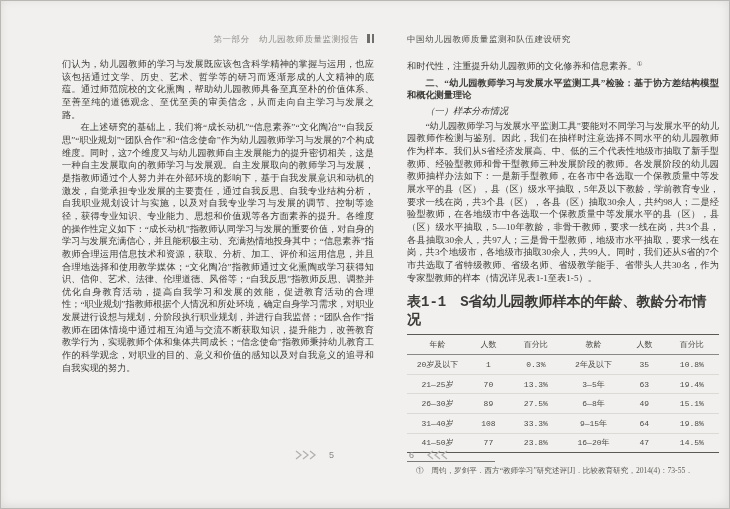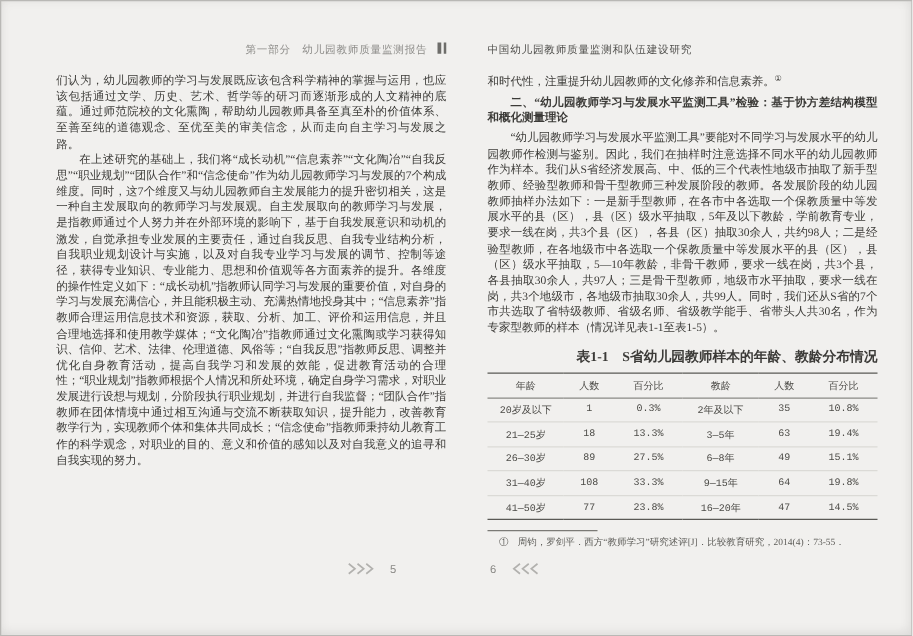--- a/index.html
+++ b/index.html
@@ -5,21 +5,21 @@
   * { margin:0; padding:0; box-sizing:border-box; }
   html,body { background:#ffffff; }
   .scan {
     position:relative; width:730px; height:509px;
     background:#f1f0ee;
     border:1px solid #b9b8b5;
     box-shadow: inset 0 -4px 8px rgba(0,0,0,0.05), inset -4px 0 8px rgba(0,0,0,0.03), inset 3px 3px 8px rgba(0,0,0,0.02);
     font-family:"Liberation Serif","DejaVu Serif",serif;
     color:#3a3a3a; overflow:hidden;
   }
-  .page { position:absolute; top:0; width:312px; height:100%; }
+  .page { position:absolute; top:0; width:312px; height:100%;margin-left:17px; }
   .page-left  { left:44px; }
   .page-right { left:389px; }
 
   .running-head { position:absolute; top:33px; left:0; right:0; font-size:8.5px; letter-spacing:0.6px; }
   .running-head.left  { text-align:right; color:#8d8c89; }
   .running-head.right { text-align:left;  color:#4f4e4b; }
   .head-bars { display:inline-block; margin-left:6px; vertical-align:-1px; }
   .head-bars i { display:inline-block; width:2.5px; height:9px; background:#6e6d6a; margin-left:2px; }
 
   .body-block { position:absolute; top:57px; left:0; right:0; }
@@ -28,21 +28,21 @@
     text-indent:2em; color:#3c3b38;
   }
   .body-block p.no-indent { text-indent:0; }
   sup.fn-ref { font-size:6.5px; vertical-align:3px; }
 
   .sec-heading { font-weight:bold; font-size:9.5px; line-height:13.5px; color:#2f2e2b;
                  margin:4px 0 3px; text-indent:2em; text-align:justify; }
   .sub-heading { font-style:italic; font-size:9.2px; line-height:12.65px; color:#44433f;
                  margin:2px 0 2px; text-indent:2em; }
 
-  .tbl-caption { text-align:right; font-weight:bold; font-size:11px; color:#3c3b38; margin:9px 0 5px; }
+  .tbl-caption { text-align:left; font-weight:bold; font-size:14px; color:#3c3b38; margin:9px 0 5px;font-family:Liberation Mono, monospace; }
   table.data { width:100%; border-collapse:collapse;
                border-top:1.6px solid #5a5955; border-bottom:1.6px solid #5a5955;
                font-size:8px; color:#4c4b47;font-family:Liberation Mono, monospace; }
   table.data th { font-weight:normal; padding:4px 1px; border-bottom:0.8px solid #8a8985; text-align:center; }
   table.data td { padding:3.8px 1px; text-align:center; border-bottom:0.6px solid #dbdad6; }
   table.data tr:last-child td { border-bottom:none; }
 
   .footnote-area { margin-top:8px; }
   .fn-rule { width:88px; border-top:0.9px solid #7b7a76; margin-bottom:4px; }
   .footnote { font-size:7.6px; line-height:10.5px; color:#5d5c58; text-indent:1.2em; text-align:justify; }
@@ -80,20 +80,21 @@
 
   <div class="page page-right">
     <div class="running-head right">
       <span>中国幼儿园教师质量监测和队伍建设研究</span>
     </div>
 
     <div class="body-block">
       <p class="no-indent"><span>和时代性，注重提升幼儿园教师的文化修养和信息素养。</span><sup class="fn-ref">①</sup></p>
 
       <p class="sec-heading">二、“幼儿园教师学习与发展水平监测工具”检验：基于协方差结构模型和概化测量理论</p>
+      <p class="sub-heading">（一）样本分布情况</p>
       <p>“幼儿园教师学习与发展水平监测工具”要能对不同学习与发展水平的幼儿园教师作检测与鉴别。因此，我们在抽样时注意选择不同水平的幼儿园教师作为样本。我们从S省经济发展高、中、低的三个代表性地级市抽取了新手型教师、经验型教师和骨干型教师三种发展阶段的教师。各发展阶段的幼儿园教师抽样办法如下：一是新手型教师，在各市中各选取一个保教质量中等发展水平的县（区），县（区）级水平抽取，5年及以下教龄，学前教育专业，要求一线在岗，共3个县（区），各县（区）抽取30余人，共约98人；二是经验型教师，在各地级市中各选取一个保教质量中等发展水平的县（区），县（区）级水平抽取，5—10年教龄，非骨干教师，要求一线在岗，共3个县，各县抽取30余人，共97人；三是骨干型教师，地级市水平抽取，要求一线在岗，共3个地级市，各地级市抽取30余人，共99人。同时，我们还从S省的7个市共选取了省特级教师、省级名师、省级教学能手、省带头人共30名，作为专家型教师的样本（情况详见表1-1至表1-5）。</p>
 
       <div class="tbl-caption">表1-1　S省幼儿园教师样本的年龄、教龄分布情况</div>
 
       <table class="data">
         <thead>
           <tr>
             <th style="width:18%">年龄</th>
             <th style="width:12%">人数</th>
             <th style="width:16%">百分比</th>
@@ -106,21 +107,21 @@
           <tr>
             <td>20岁及以下</td>
             <td>1</td>
             <td>0.3%</td>
             <td>2年及以下</td>
             <td>35</td>
             <td>10.8%</td>
           </tr>
           <tr>
             <td>21—25岁</td>
-            <td>18</td>
+            <td>70</td>
             <td>13.3%</td>
             <td>3—5年</td>
             <td>63</td>
             <td>19.4%</td>
           </tr>
           <tr>
             <td>26—30岁</td>
             <td>89</td>
             <td>27.5%</td>
             <td>6—8年</td>

